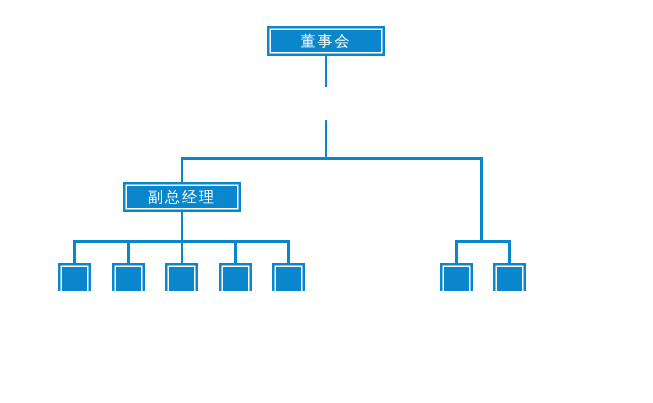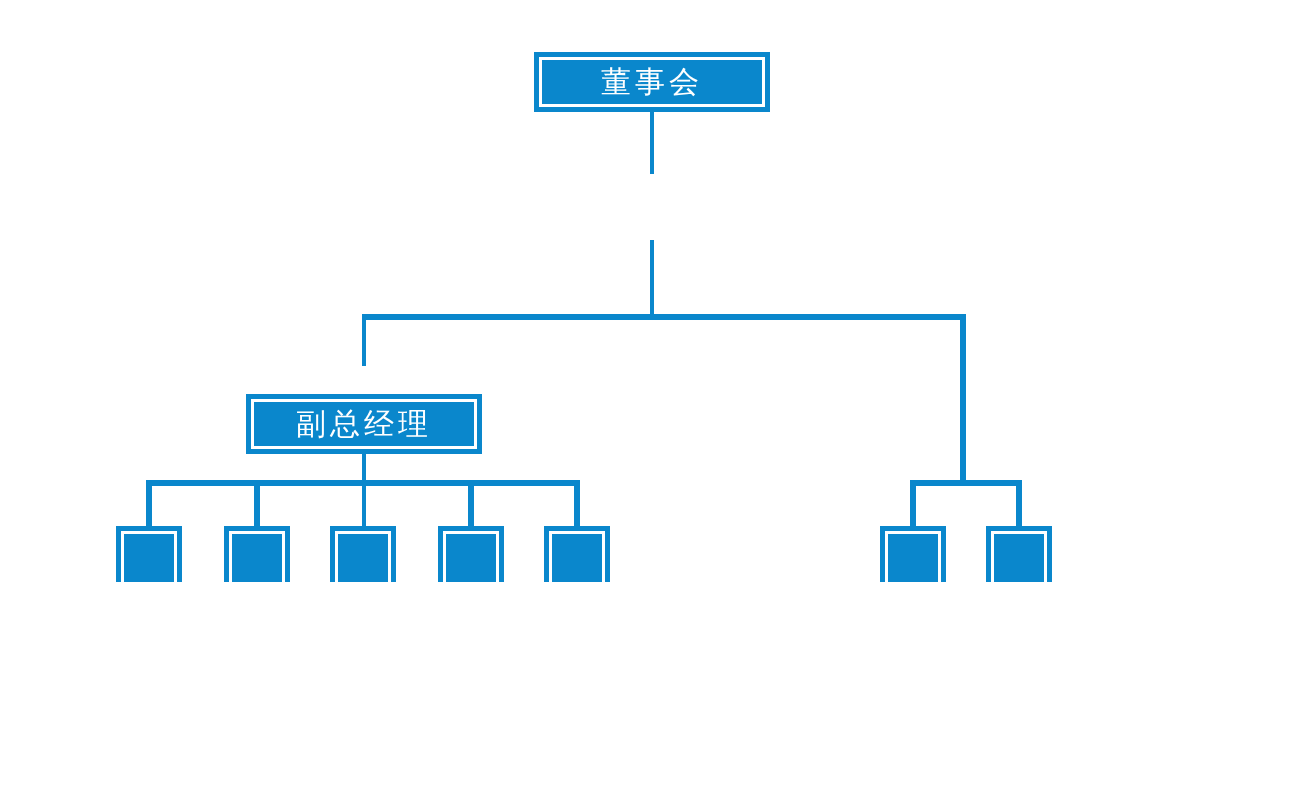--- a/index.html
+++ b/index.html
@@ -52,21 +52,21 @@
     writing-mode: vertical-rl;
     text-orientation: upright;
     font-size: 14px;
     letter-spacing: 3px;
     line-height: 1;
   }
 
   
   #node-board   { left: 267px; top: 26px; }
   #node-gm      { left: 267px; top: 87px; height: 33px; }
-  #node-dgm     { left: 123px; top: 182px; margin-top: 15px; }
+  #node-dgm     { left: 123px; top: 182px; }
 
   #node-dept-0 { left: 58px;  }
   #node-dept-1 { left: 112px; }
   #node-dept-2 { left: 165px; }
   #node-dept-3 { left: 219px; }
   #node-dept-4 { left: 272px; }
   #node-dept-5 { left: 440px; }
   #node-dept-6 { left: 493px; }
 
   

